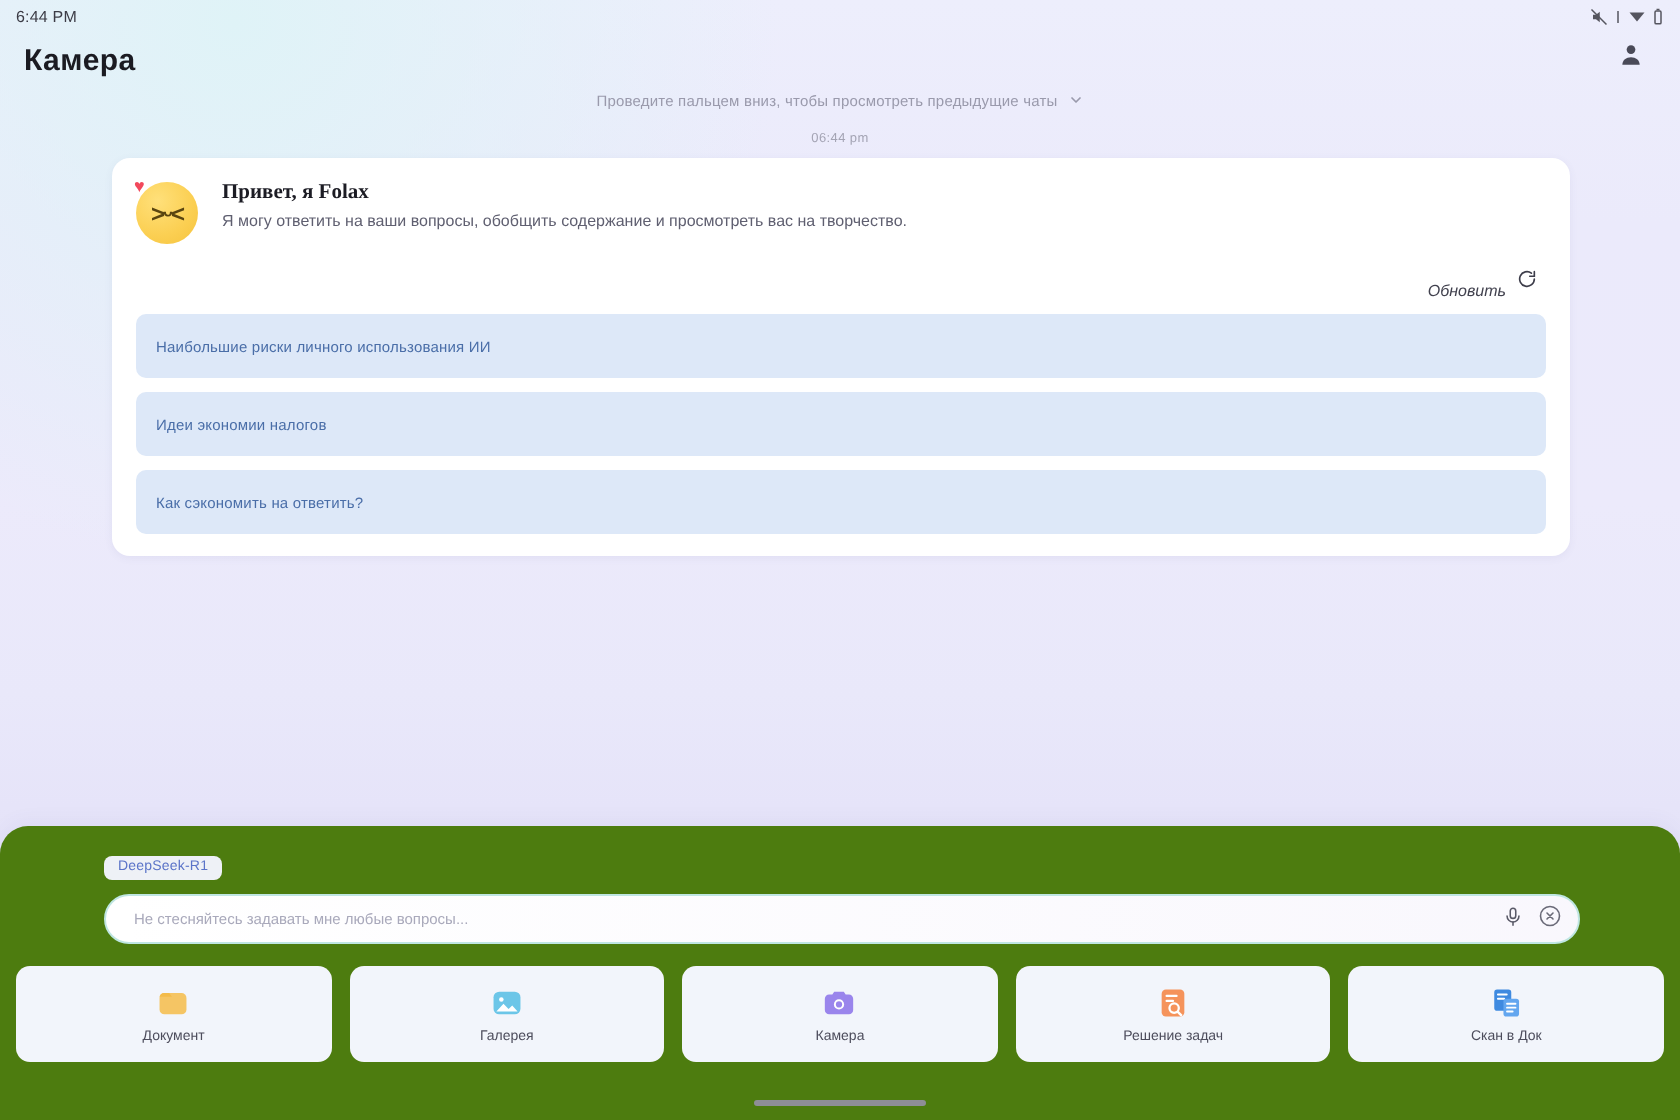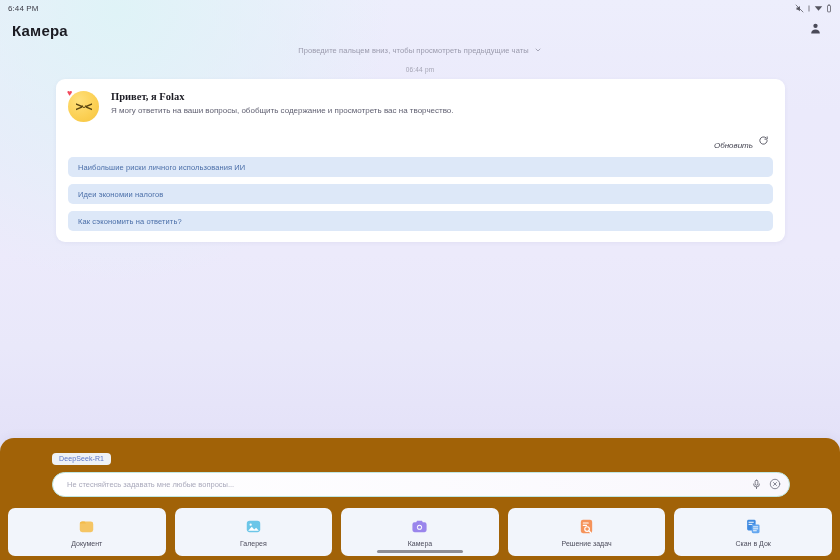--- a/index.html
+++ b/index.html
@@ -64,29 +64,29 @@
     font-size: 12px; color: #5a4510; font-weight: bold; letter-spacing: -1px;
   }
   .greet-title { font-size: 10.5px; font-weight: bold; color: #1c1c24; margin-bottom: 4px; font-family: Liberation Serif, serif; }
   .greet-desc { font-size: 8px; color: #5f5f70; line-height: 1.35; }
 
   .refresh-row { display: flex; justify-content: flex-end; align-items: flex-end; margin: 9px 4px 7px 0; gap: 5px; font-style: italic; }
   .refresh-label { font-size: 8px; color: #41414e; }
 
   .chips { display: flex; flex-direction: column; gap: 7px; }
   .chip {
-    background: #dde8f8; border-radius: 5px; height: 20px;
+    background: #dde8f8; border-radius: 5px; height: 32px;
     display: flex; align-items: center; padding: 0 10px;
     font-size: 7.5px; color: #4a6ea8; letter-spacing: .1px;
   }
 
   
   .sheet {
-    position: absolute; left: 0; right: 0; bottom: 0; height: 122px;
-    background: #a16207; border-radius: 14px 14px 0 0;
+    position: absolute; left: 0; right: 0; bottom: 0; height: 147px;
+    background: #4d7c0f; border-radius: 14px 14px 0 0;
     box-shadow: 0 -2px 10px rgba(90,90,150,.06);
   }
   .model-badge-row { padding: 9px 0 0 52px; }
   .model-badge {
     display: inline-block; background: #eef1f6; border-radius: 4px;
     padding: 2.5px 7px; font-size: 7px; color: #5b74c8; letter-spacing: .1px;
   }
   .input-wrap {
     margin: 7px 50px 0 52px; height: 25px;
     border: 1px solid #bfe6e2; border-radius: 13px;

